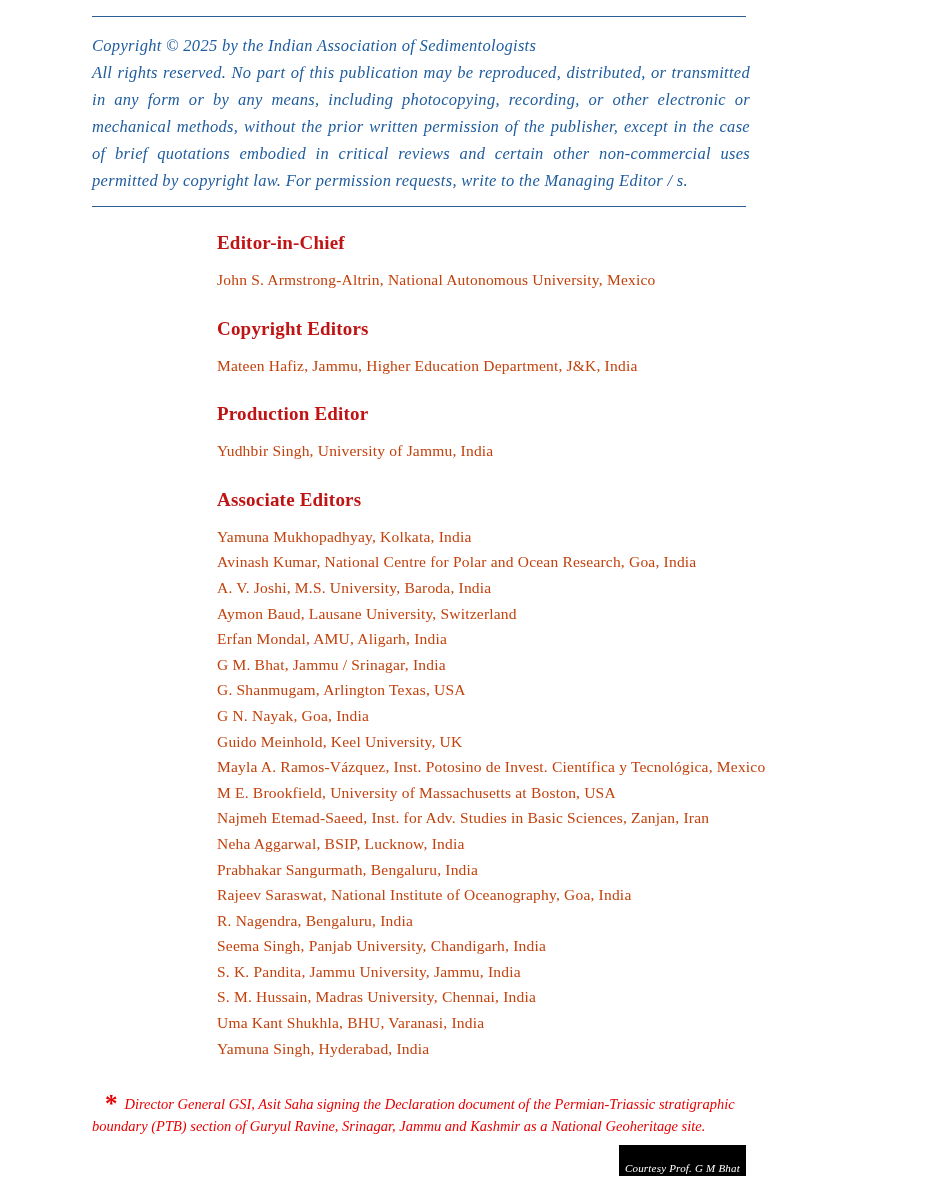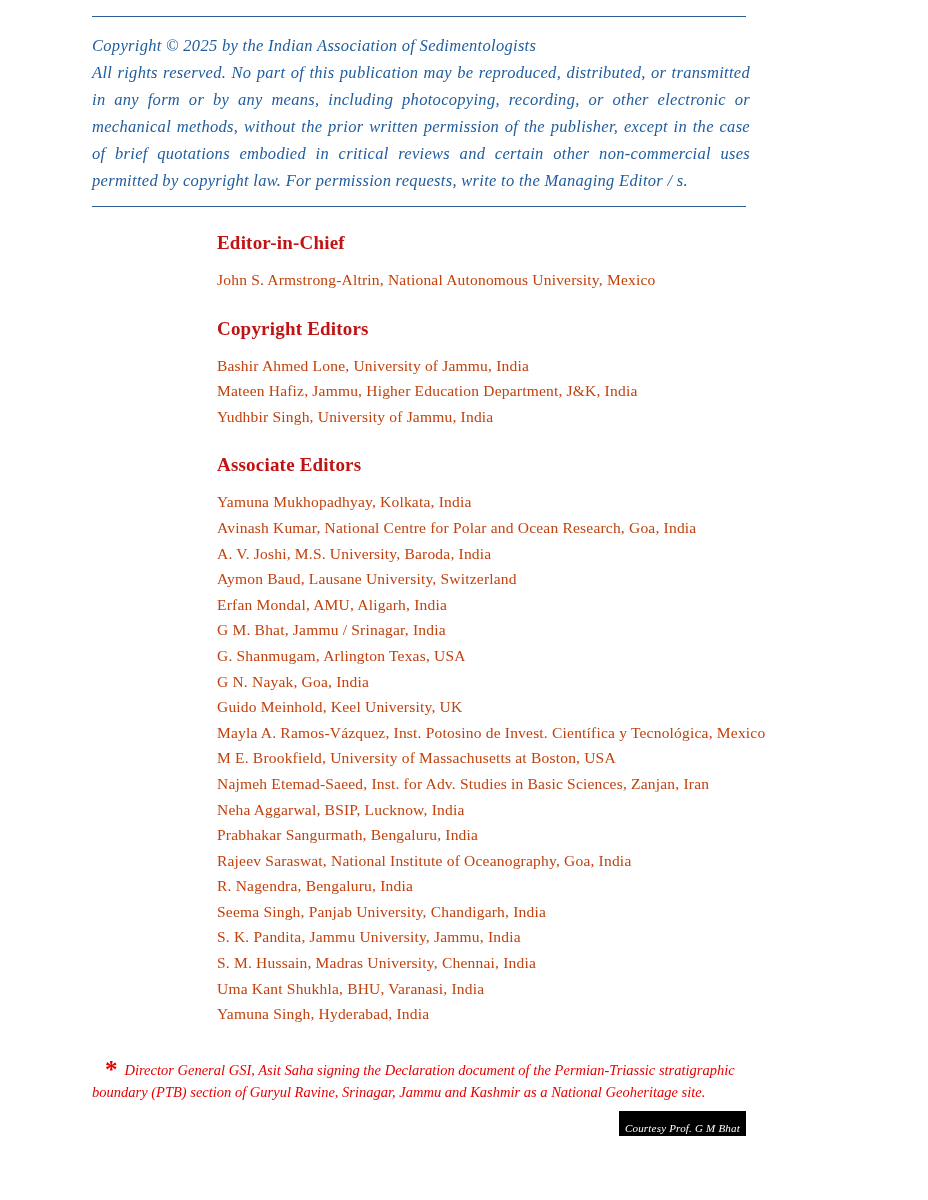--- a/index.html
+++ b/index.html
@@ -72,21 +72,21 @@
     display: flex;
     justify-content: flex-end;
     padding-right: 182px;
     margin-top: 8px;
   }
   .courtesy {
     background: #000000;
     color: #ffffff;
     font-size: 11px;
     font-style: italic;
-    padding: 11px 6px 2px 6px;
+    padding: 17px 6px 2px 6px;
     letter-spacing: 0.2px;
   }
 </style>
 </head>
 <body>
 
 <div class="page">
 
   <hr class="rule top-rule">
 
@@ -94,22 +94,22 @@
     <p>Copyright © 2025 by the Indian Association of Sedimentologists</p>
     <p class="body">All rights reserved. No part of this publication may be reproduced, distributed, or transmitted in any form or by any means, including photocopying, recording, or other electronic or mechanical methods, without the prior written permission of the publisher, except in the case of brief quotations embodied in critical reviews and certain other non-commercial uses permitted by copyright law. For permission requests, write to the Managing Editor / s.</p>
   </div>
 
   <hr class="rule mid-rule">
 
   <div class="editors" id="sections">
       <h2 class="section-heading">Editor-in-Chief</h2>
       <p class="member">John S. Armstrong-Altrin,  National Autonomous University, Mexico</p>
       <h2 class="section-heading">Copyright Editors</h2>
-      <p class="member">Bashir Ahmed Lone, University of Jammu, India</p>
       <p class="member">Mateen Hafiz, Jammu, Higher Education Department, J&amp;K, India</p>
+      <h2 class="section-heading">Production Editor</h2>
       <p class="member">Yudhbir Singh, University of Jammu, India</p>
       <h2 class="section-heading">Associate Editors</h2>
       <p class="member">Yamuna Mukhopadhyay, Kolkata, India</p>
       <p class="member">Avinash Kumar, National Centre for Polar and Ocean Research, Goa, India</p>
       <p class="member">A. V. Joshi, M.S. University, Baroda, India</p>
       <p class="member">Aymon Baud, Lausane University, Switzerland</p>
       <p class="member">Erfan Mondal, AMU, Aligarh, India</p>
       <p class="member">G M. Bhat, Jammu / Srinagar, India</p>
       <p class="member">G. Shanmugam, Arlington Texas, USA</p>
       <p class="member">G N. Nayak, Goa, India</p>

